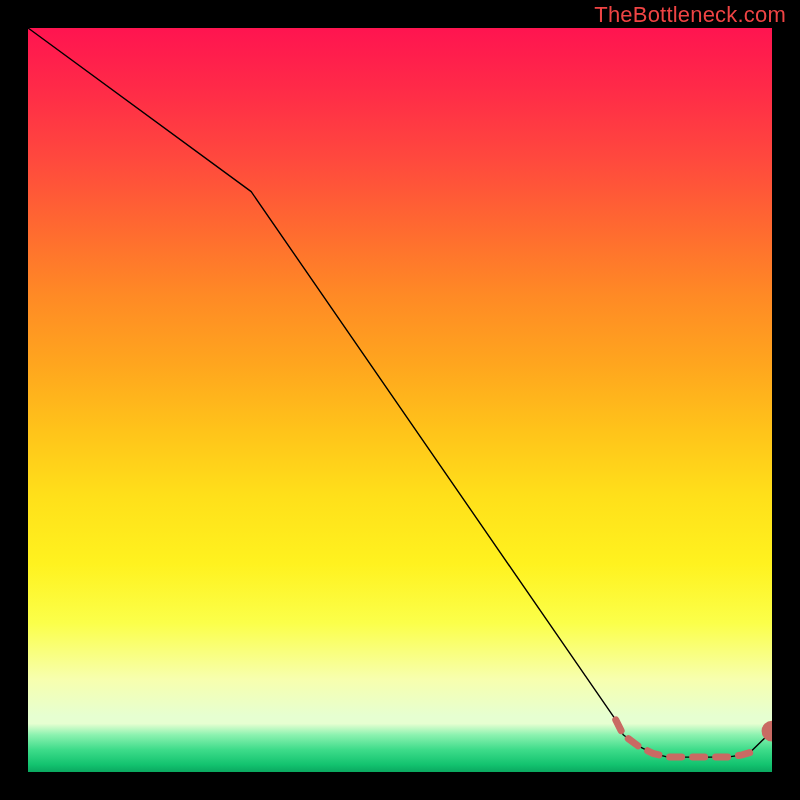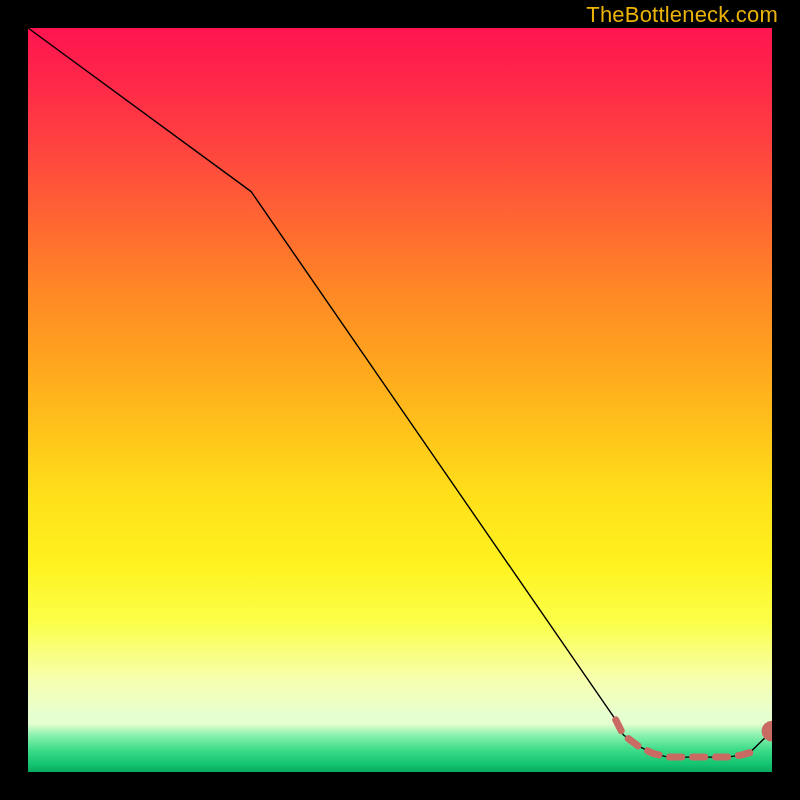--- a/index.html
+++ b/index.html
@@ -13,22 +13,22 @@
   }
   .frame {
     position: relative;
     width: 800px;
     height: 800px;
     background: #000;
   }
   .watermark {
     position: absolute;
     top: 2px;
-    right: 22px;
-    color: #eab308;
+    right: 14px;
+    color: #ef4444;
     font-size: 22px;
     font-weight: 500;
     letter-spacing: 0.2px;
     user-select: none;
   }
   .plot {
     position: absolute;
     left: 28px;
     top: 28px;
     width: 744px;   

